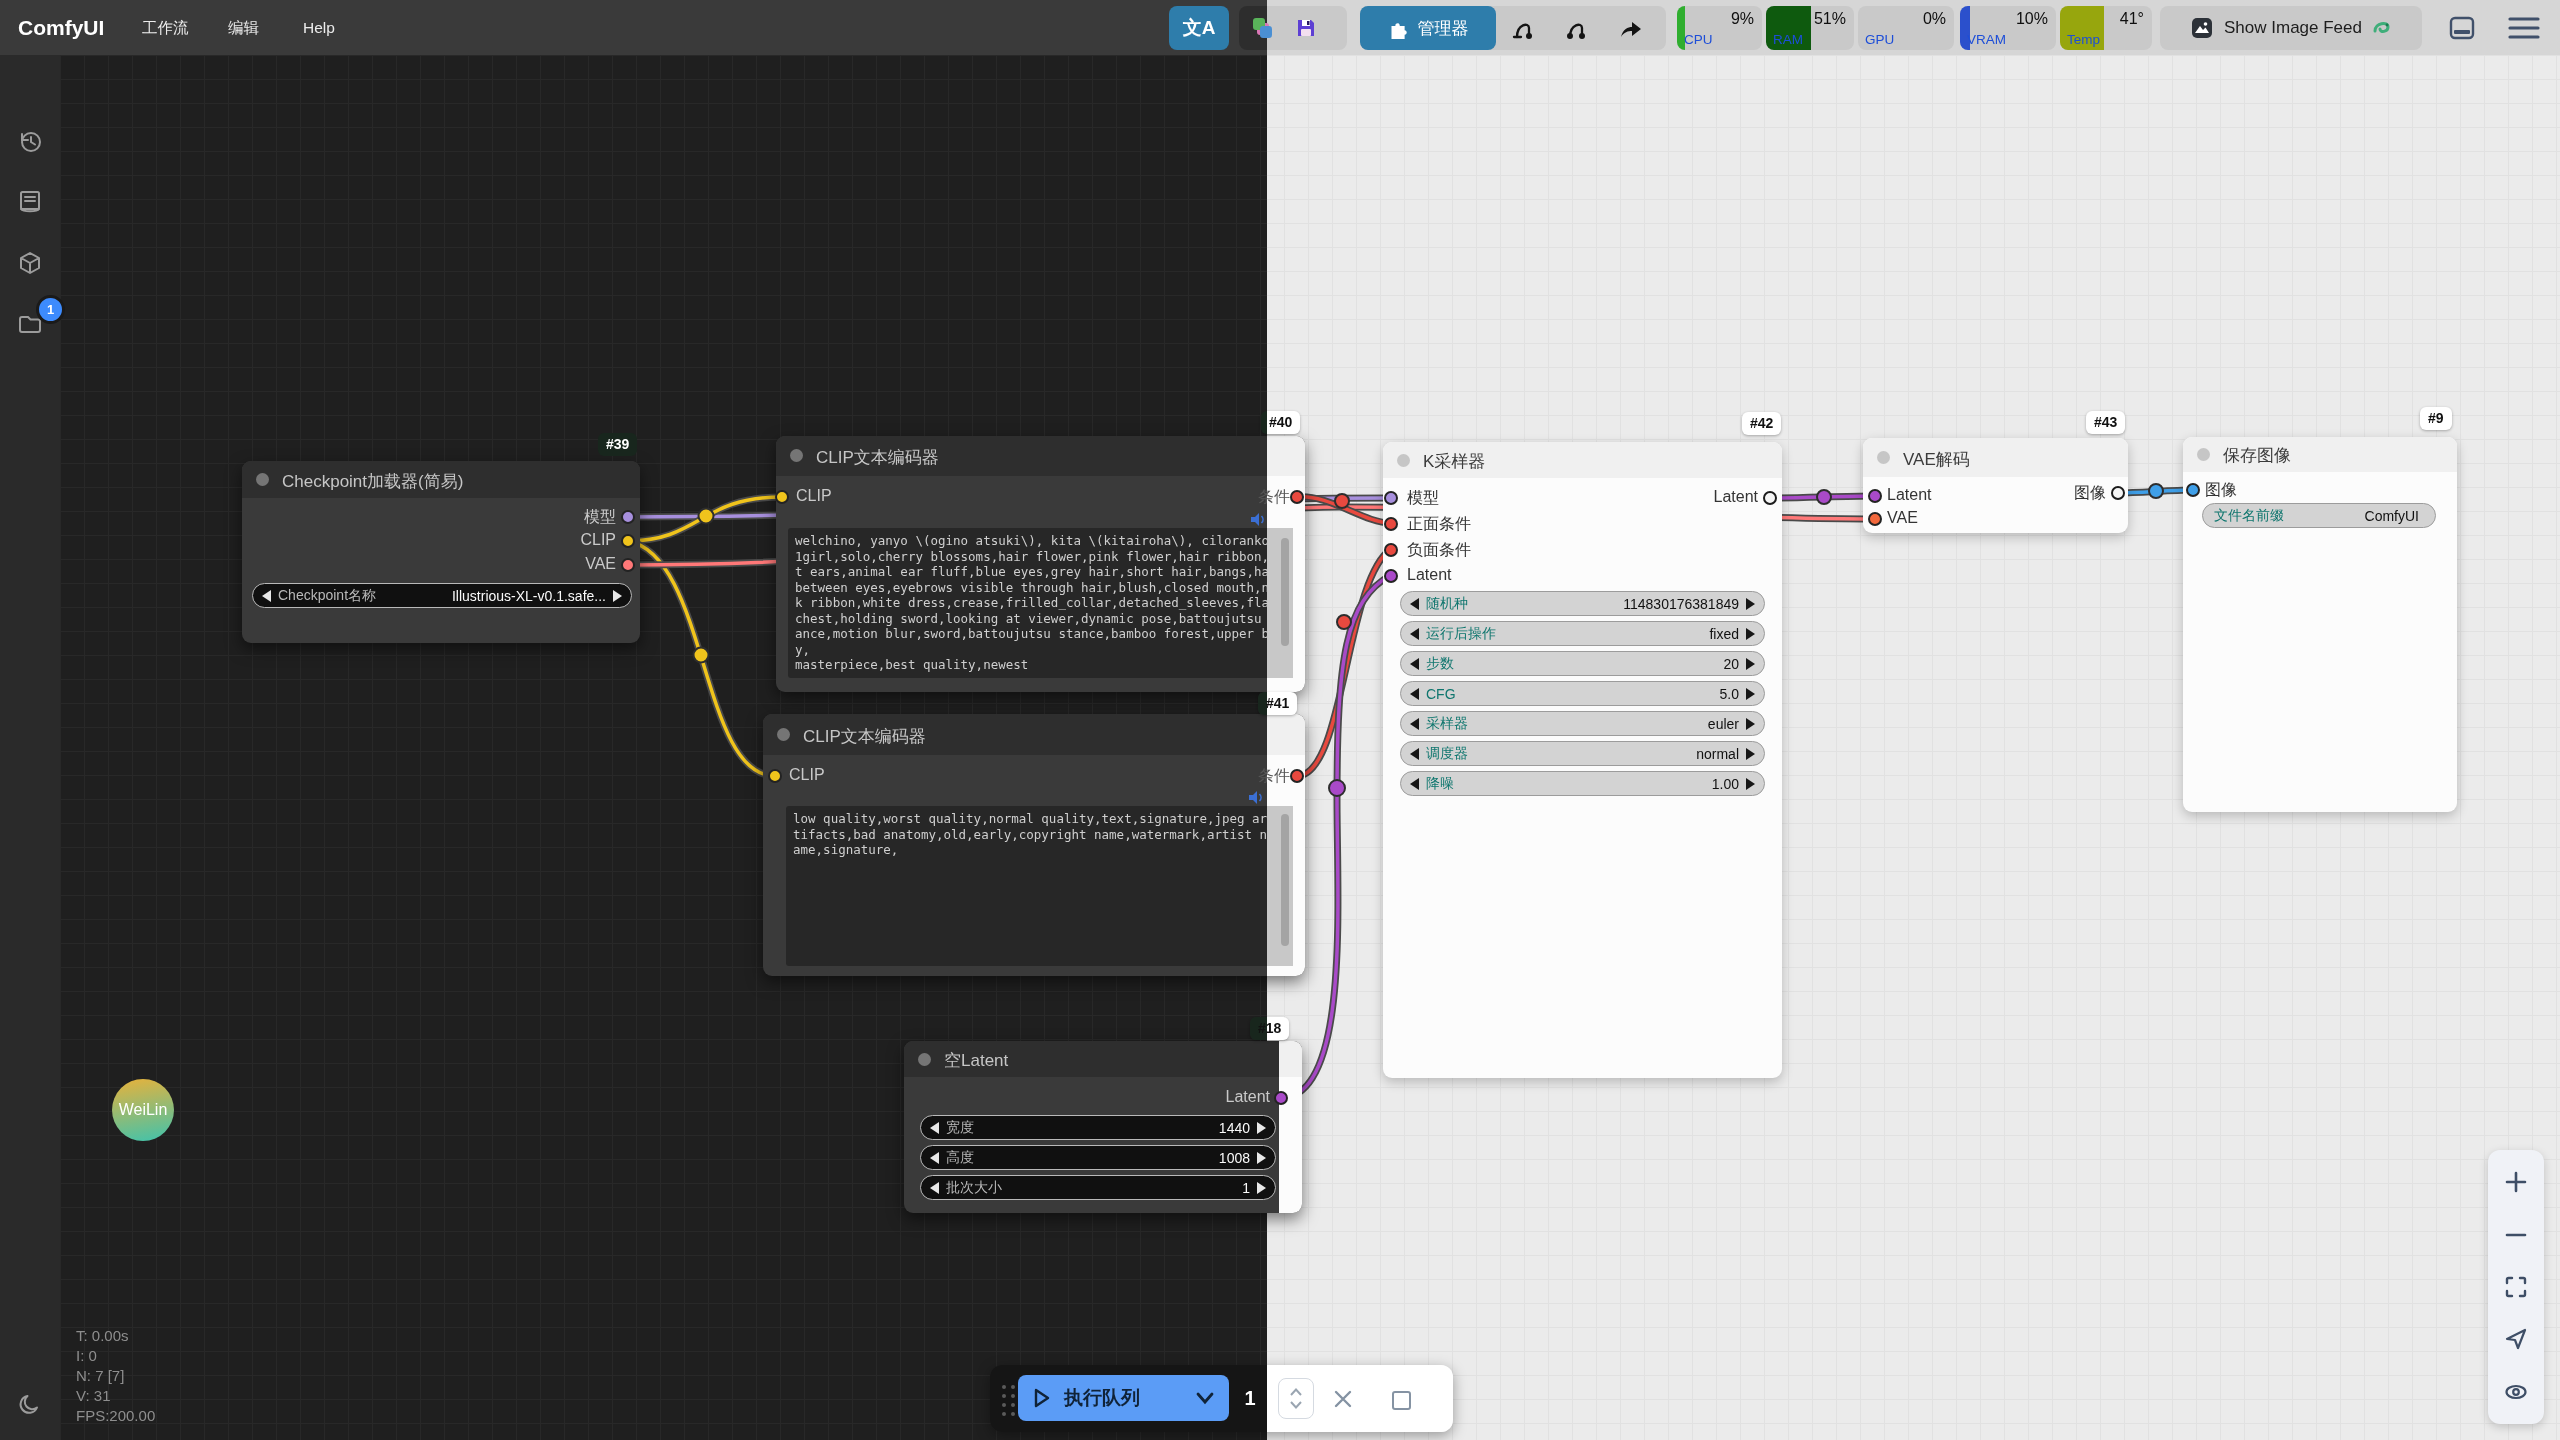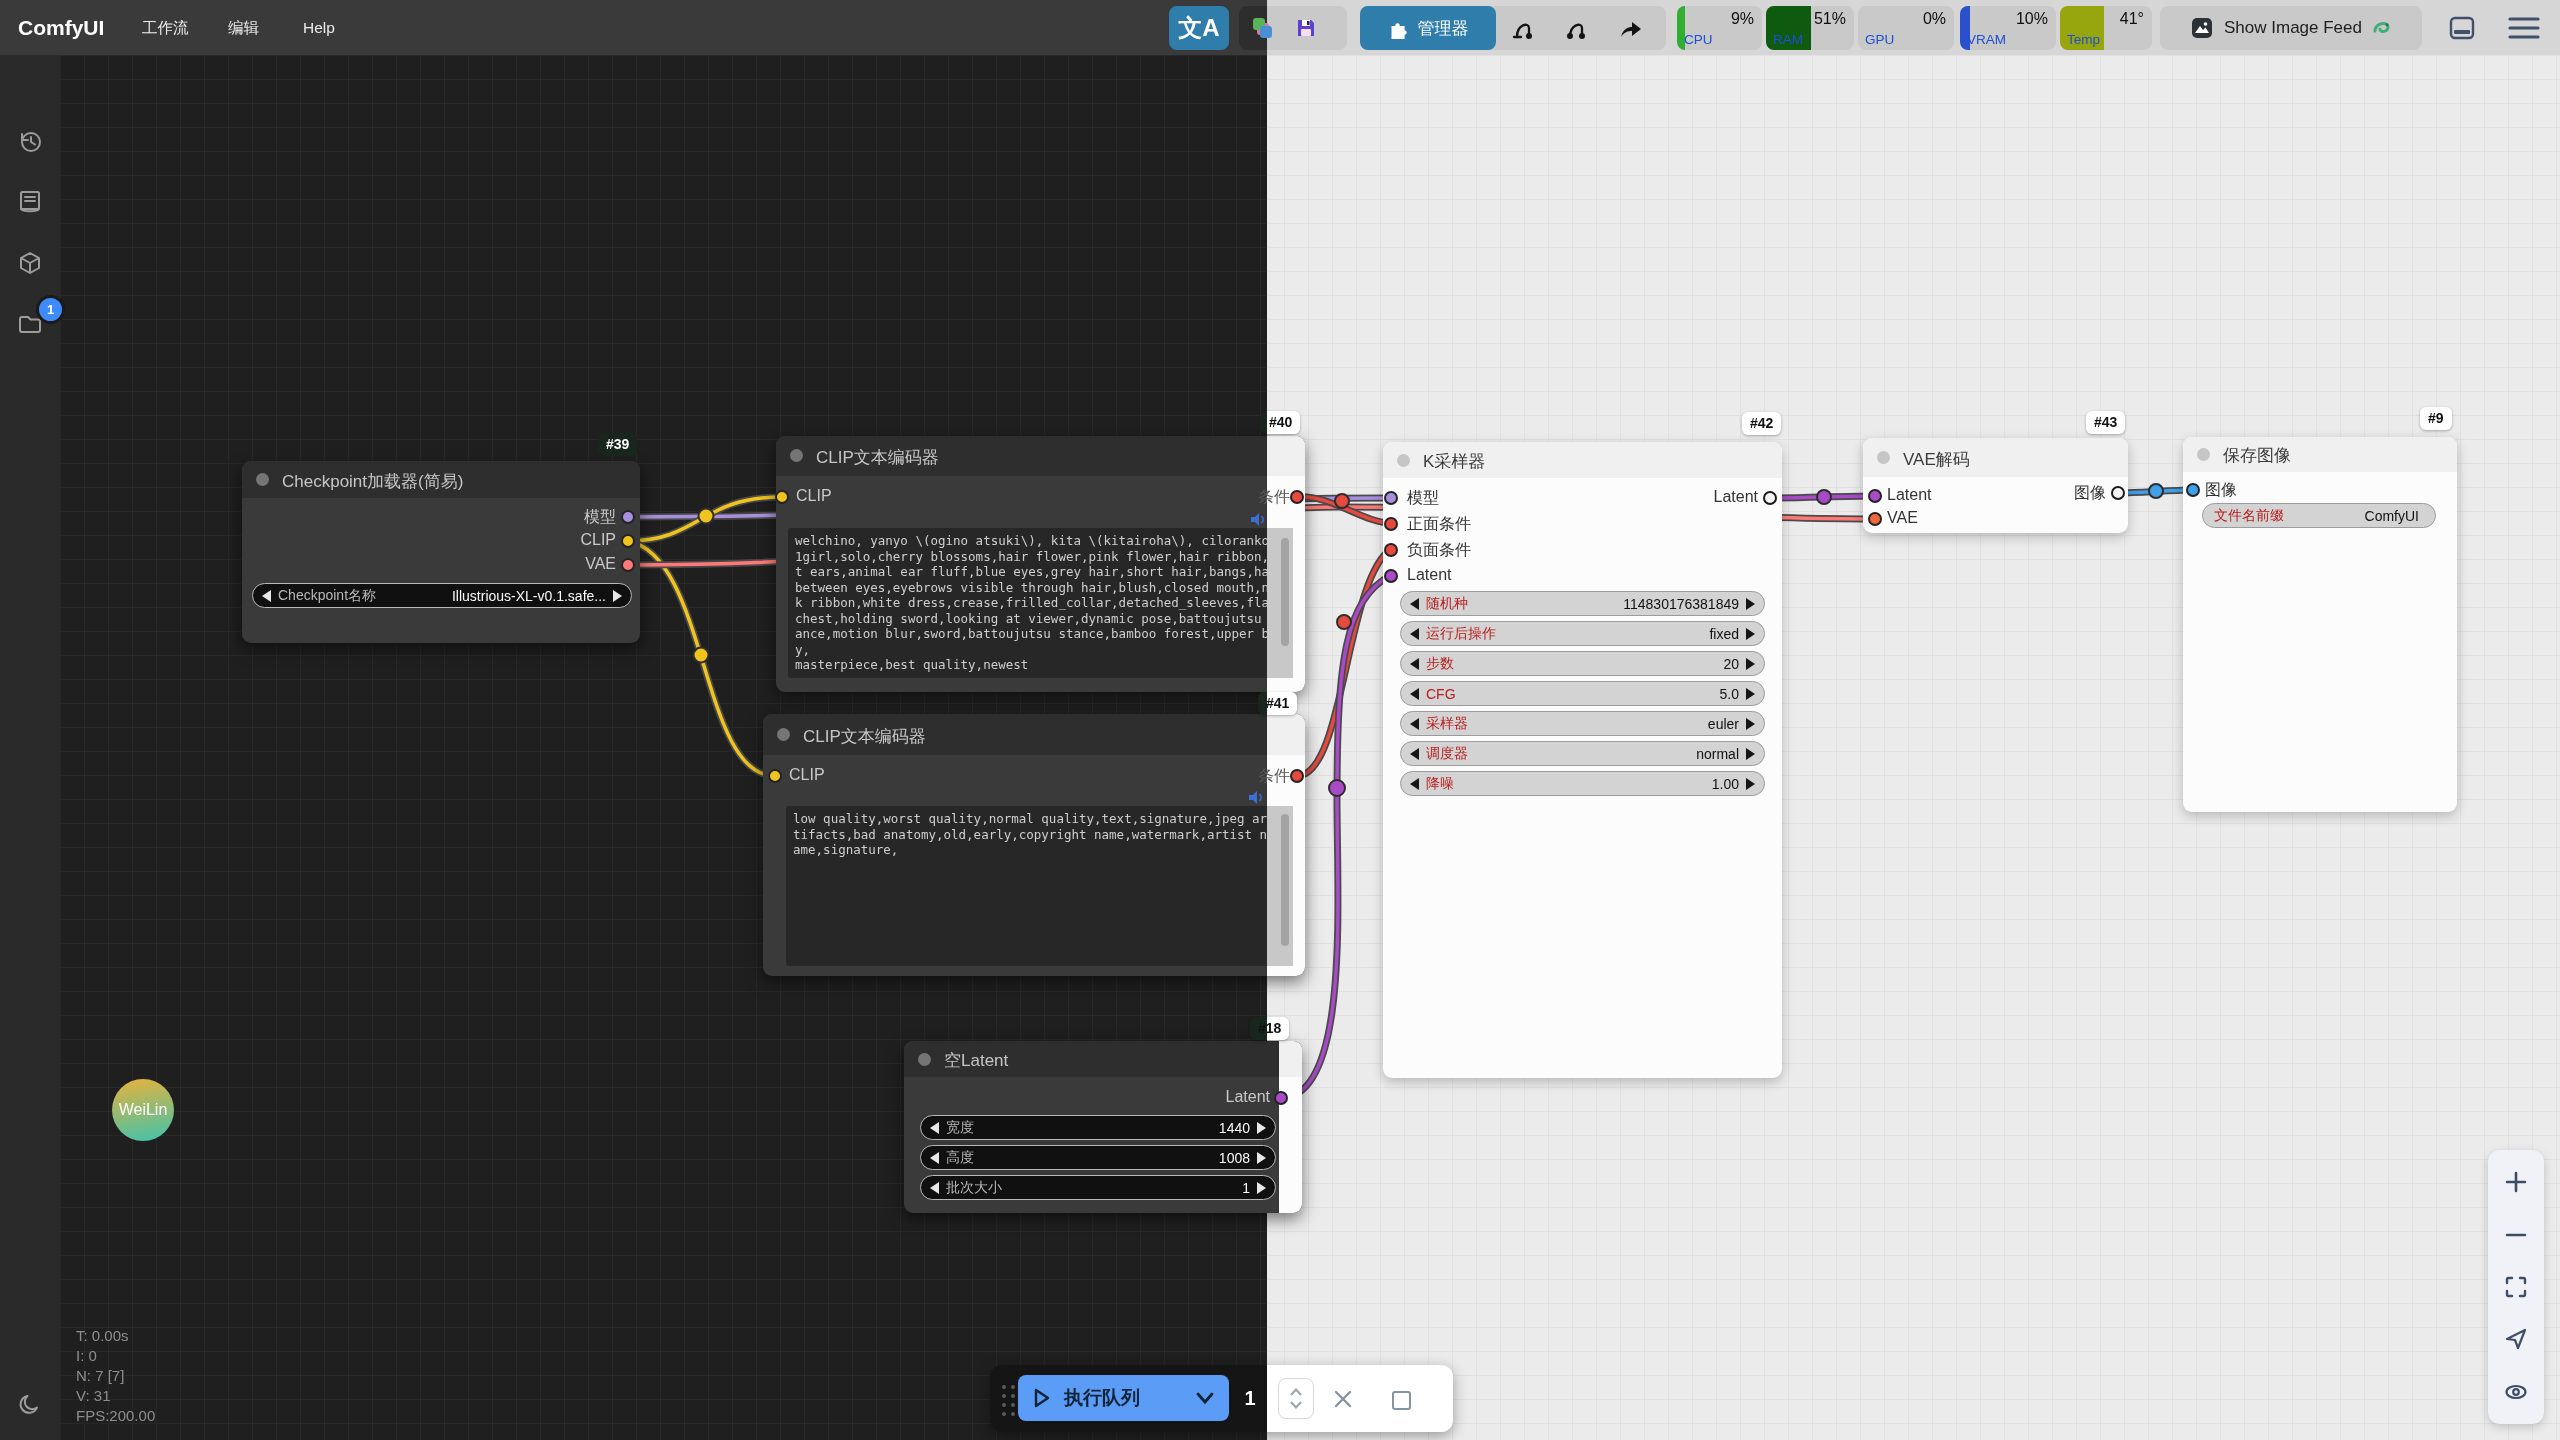--- a/index.html
+++ b/index.html
@@ -29,21 +29,21 @@
   .node.light .hdr-dot{background:#c6c6c6;}
   .slot-label{position:absolute;font-size:16px;z-index:4;white-space:nowrap;}
   .sl-dark{color:#c9c9c9;} .sl-light{color:#343434;}
   .dot{position:absolute;width:14px;height:14px;border-radius:50%;
        border:2.5px solid #232323;box-sizing:border-box;z-index:5;}
   .pill{position:absolute;height:25px;border-radius:13px;display:flex;align-items:center;
         padding:0 9px;box-sizing:border-box;font-size:14px;}
   .pill.pdark{background:#101010;border:1.5px solid #b9b9b9;}
   .pill.plight{background:#d3d3d3;border:1px solid #9c9c9c;}
   .pill .wl{margin-left:7px;}
-  .pill.pdark .wl{color:#b9b9b9;} .pill.plight .wl{color:#b91c1c;}
+  .pill.pdark .wl{color:#b9b9b9;} .pill.plight .wl{color:#0f766e;}
   .pill .wv{margin-left:auto;margin-right:7px;}
   .pill.pdark .wv{color:#fafafa;} .pill.plight .wv{color:#111;}
   .tri-l,.tri-r{width:0;height:0;border-top:6px solid transparent;border-bottom:6px solid transparent;flex:0 0 auto;}
   .tri-l{border-right:9px solid #e8e8e8;} .tri-r{border-left:9px solid #e8e8e8;}
   .plight .tri-l{border-right-color:#161616;} .plight .tri-r{border-left-color:#161616;}
   .ta{position:absolute;background:#272727;color:#cfcfcf;border-radius:3px;
       font-family:"DejaVu Sans Mono",monospace;font-size:12.5px;line-height:15.5px;
       padding:5px 7px;box-sizing:border-box;white-space:pre-wrap;word-break:break-all;overflow:hidden;}
   .sliver{position:absolute;top:0;bottom:0;background:#fcfcfc;border-radius:0 9px 9px 0;z-index:3;}
   .sliver .shdr{position:absolute;left:0;right:0;top:0;background:#f0f0f0;border-radius:0 9px 0 0;}
@@ -391,21 +391,21 @@
       </svg>
   </div>
 
   <div id="topbar" class="abs">
     <span id="logo">ComfyUI</span>
     <span class="menu" style="left:142px;">工作流</span>
     <span class="menu" style="left:228px;">编辑</span>
     <span class="menu" style="left:303px;">Help</span>
 
     <div class="tb-btn" style="left: 1169px; width: 60px; background-color: rgb(46, 125, 171);">
-      <span style="color:#fff;font-size:24px;font-weight:700;">文A</span>
+      <span style="color:#fff;font-size:19px;font-weight:700;">文A</span>
     </div>
 
     <div class="tb-btn" style="left:1239px;width:108px;background:linear-gradient(90deg,#2d2d2d 28px,#c9c9c9 28px);justify-content:flex-start;padding:0 12px;box-sizing:border-box;gap:22px;">
       <svg width="22" height="22" viewBox="0 0 22 22">
         <rect x="6" y="6" width="12" height="12" rx="3" fill="#d977b5"></rect>
         <rect x="2" y="1" width="12" height="12" rx="3" fill="#59b35a"></rect>
         <rect x="9" y="9" width="12" height="12" rx="3" fill="#4a8fd3"></rect>
       </svg>
       <svg width="22" height="22" viewBox="0 0 22 22">
         <path d="M3 3 h13 l3 3 v13 h-16 z" fill="#5d3fd3"></path>

